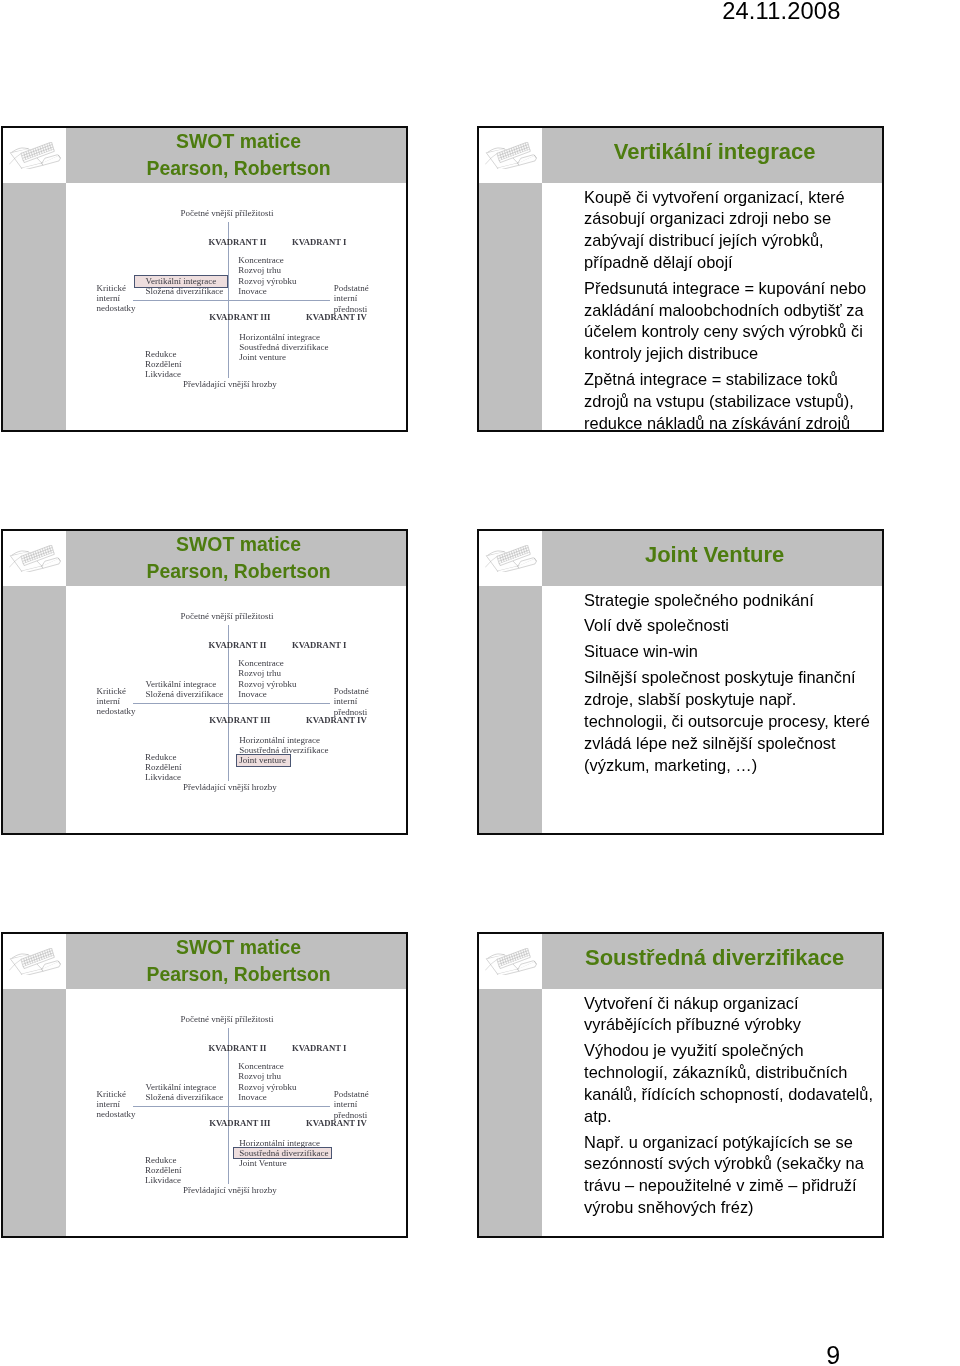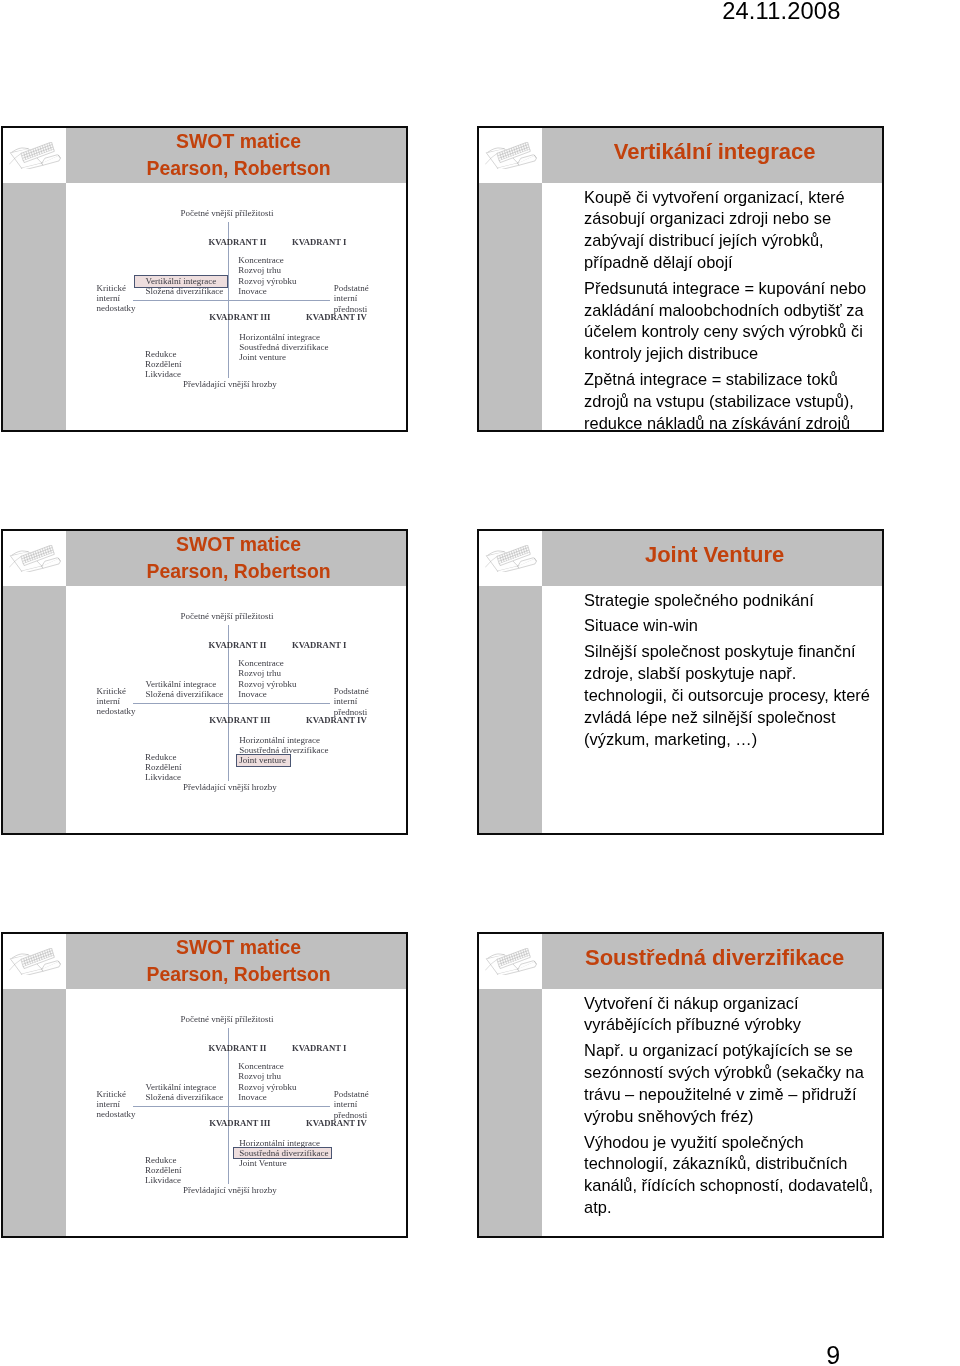--- a/index.html
+++ b/index.html
@@ -12,21 +12,21 @@
   .page-number{position:absolute;right:2.9px;top:1341px;font-size:25px;color:#000;}
 
   
   .slide{position:absolute;box-sizing:border-box;border:2.2px solid #0b0b0b;background:#fff;overflow:hidden;
          width:407.2px;height:305.6px;}
   .slide .hdr{position:absolute;left:0;top:0;height:54.5px;width:100%;background:#bfbfbf;}
   .slide .logobox{position:absolute;left:0;top:0;width:63px;height:54.5px;background:#fff;z-index:3;
          display:flex;align-items:center;justify-content:center;}
   .slide .sidebar{position:absolute;left:0;top:54.5px;width:63px;bottom:0;background:#bfbfbf;}
   .slide .title{position:absolute;left:63px;right:0;top:0;height:54.5px;display:flex;align-items:center;
-     justify-content:center;color:#c2410c;font-weight:bold;font-size:22px;text-align:center;line-height:27.3px;
+     justify-content:center;color:#4d7c0f;font-weight:bold;font-size:22px;text-align:center;line-height:27.3px;
      box-sizing:border-box;padding-left:5px;}
   .slide .title.two{font-size:19.4px;line-height:27.3px;padding-bottom:0;}
   .slide .title.one{padding-bottom:8px;}
   .slide .title .tl{display:block;}
   .slide .body{position:absolute;left:63px;right:0;top:54.5px;bottom:0;}
 
   
   ul.bl{list-style:none;margin:0;padding:0;position:absolute;left:6.1px;top:4px;width:334px;}
   ul.bl li{position:relative;font-size:16.4px;line-height:21.8px;color:#000;margin-bottom:4.2px;margin-left:36px;}
   ul.bl li .dot{position:absolute;left:-15.8px;top:7.8px;width:5px;height:5px;border-radius:50%;background:#fff;}
@@ -273,20 +273,21 @@
             </g>
           </svg>
         </span>
       </div>
     <div class="title one">
       <span>Joint Venture</span>
     </div>
     <div class="body">
         <ul class="bl">
           <li><span class="dot"></span><span>Strategie společného podnikání</span></li>
+          <li><span class="dot"></span><span>Volí dvě společnosti</span></li>
           <li><span class="dot"></span><span>Situace win-win</span></li>
           <li><span class="dot"></span><span>Silnější společnost poskytuje finanční zdroje, slabší poskytuje např. technologii, či outsorcuje procesy, které zvládá lépe než silnější společnost (výzkum, marketing, …)</span></li>
         </ul>
       </div>
   </div>
 
   <div class="slide" id="s4" style="left: 1px; top: 932px;">
     <div class="hdr"></div>
     <div class="sidebar"></div>
     <div class="logobox">
@@ -384,20 +385,20 @@
             </g>
           </svg>
         </span>
       </div>
     <div class="title one">
       <span>Soustředná diverzifikace</span>
     </div>
     <div class="body">
         <ul class="bl">
           <li><span class="dot"></span><span>Vytvoření či nákup organizací vyrábějících příbuzné výrobky</span></li>
+          <li><span class="dot"></span><span>Výhodou je využití společných technologií, zákazníků, distribučních kanálů, řídících schopností, dodavatelů, atp.</span></li>
           <li><span class="dot"></span><span>Např. u organizací potýkajících se se sezónností svých výrobků (sekačky na trávu – nepoužitelné v zimě – přidruží výrobu sněhových fréz)</span></li>
-          <li><span class="dot"></span><span>Výhodou je využití společných technologií, zákazníků, distribučních kanálů, řídících schopností, dodavatelů, atp.</span></li>
         </ul>
       </div>
   </div>
 
   <div class="page-number">9</div>
 </div>
 
 </body></html>

